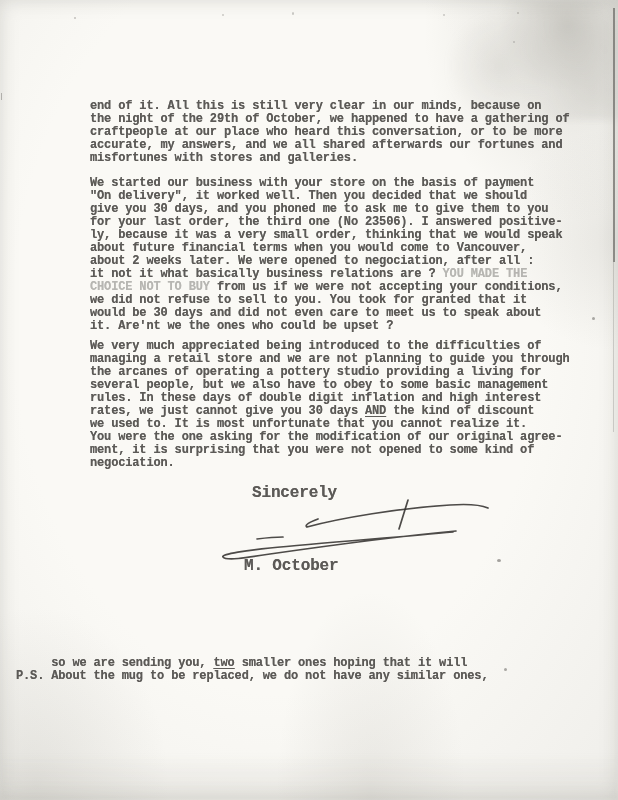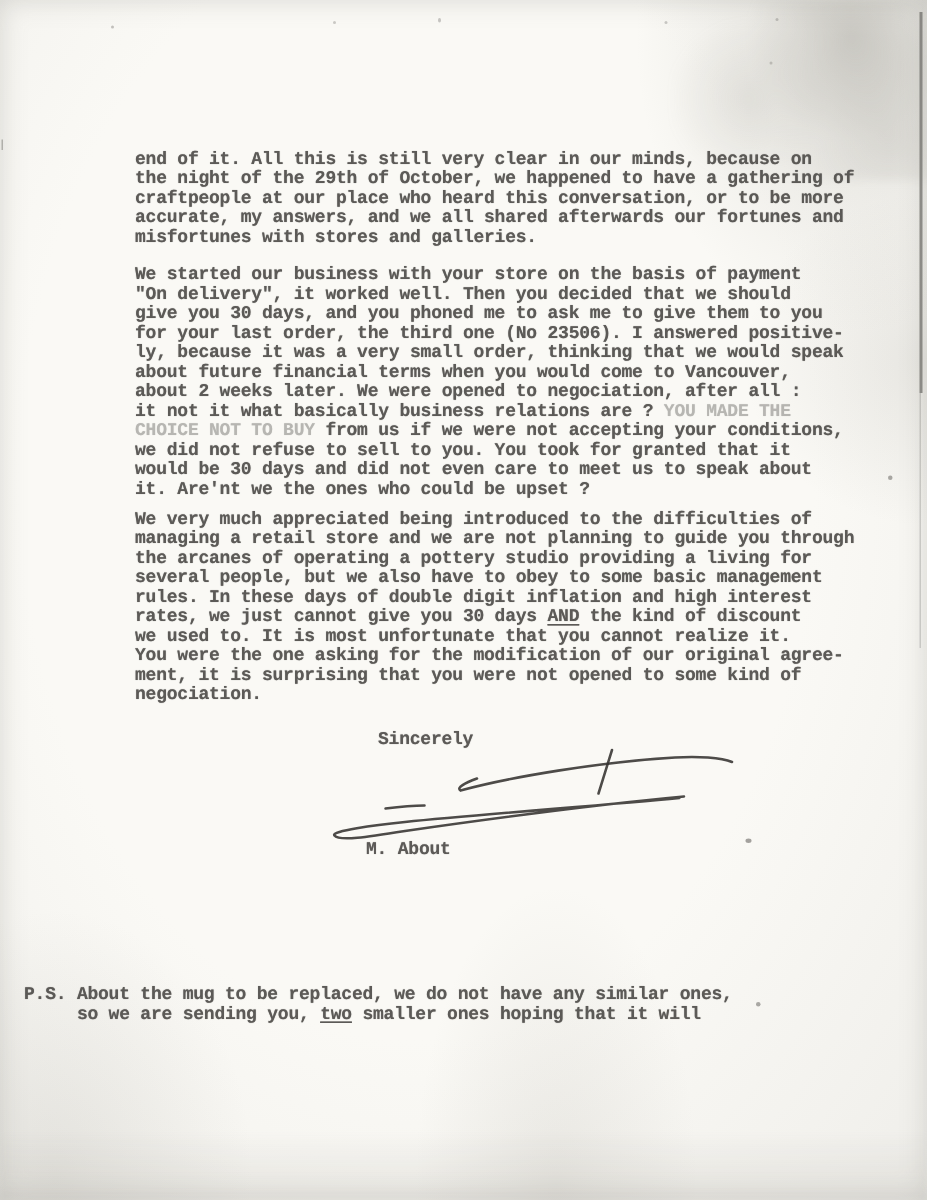--- a/index.html
+++ b/index.html
@@ -27,21 +27,21 @@
     white-space:pre;
     color:#4f4d4a;
     text-shadow:0 0 0.6px rgba(80,78,75,0.75);
     opacity:0.92;
   }
   .ps{left:16px;}
   .tline u{text-underline-offset:2px;}
   .tline .faded{opacity:0.42;}
   .single{
     position:absolute;
-    font-size:12px;line-height:13px;font-weight:bold;letter-spacing:-0.15px;
+    font-size:16px;line-height:13px;font-weight:bold;letter-spacing:-0.15px;
     white-space:pre;color:#4f4d4a;text-shadow:0 0 0.6px rgba(80,78,75,0.75);opacity:0.92;
   }
   .closing{left:252px;top:487px;}
   .signer{left:244px;top:560px;}
   .cc{left:16px;top:599px;}
   .signature{position:absolute;left:200px;top:495px;width:300px;height:70px;}
   .signature path{fill:none;stroke:#343230;stroke-width:1.7;stroke-linecap:round;opacity:0.88;}
   .edge-line{position:absolute;left:613px;top:8px;width:2px;height:254px;background:#6f6e6a;opacity:0.75;}
   .edge-line-faint{position:absolute;left:613px;top:262px;width:1px;height:170px;background:#6f6e6a;opacity:0.28;}
   .speck{position:absolute;border-radius:50%;background:#5c5a56;}
@@ -94,18 +94,18 @@
 
   <div class="single closing">Sincerely</div>
 
   <svg class="signature" viewBox="0 0 300 70" aria-hidden="true">
     <path d="M 118,24 C 110,27 104,30 107,32 C 140,23 200,13 250,10 C 265,9 281,10 288,13"></path>
     <path d="M 208,5 L 199,34"></path>
     <path d="M 253,37 C 200,42 120,48 70,53 C 50,55 20,59 23,62 C 26,66 45,63 70,59 C 140,49 212,40 256,36"></path>
     <path d="M 57,44 C 65,43 75,42 83,42"></path>
   </svg>
 
-  <div class="single signer">M. About</div>
+  <div class="single signer">M. October</div>
 
 
-  <div class="para ps" style="top:657px"><div class="tline">P.S. About the mug to be replaced, we do not have any similar ones,</div><div class="tline">     so we are sending you, <u>two</u> smaller ones hoping that it will</div></div>
+  <div class="para ps" style="top:657px"><div class="tline">     so we are sending you, <u>two</u> smaller ones hoping that it will</div><div class="tline">P.S. About the mug to be replaced, we do not have any similar ones,</div></div>
 
 </div>
 
 </body></html>

